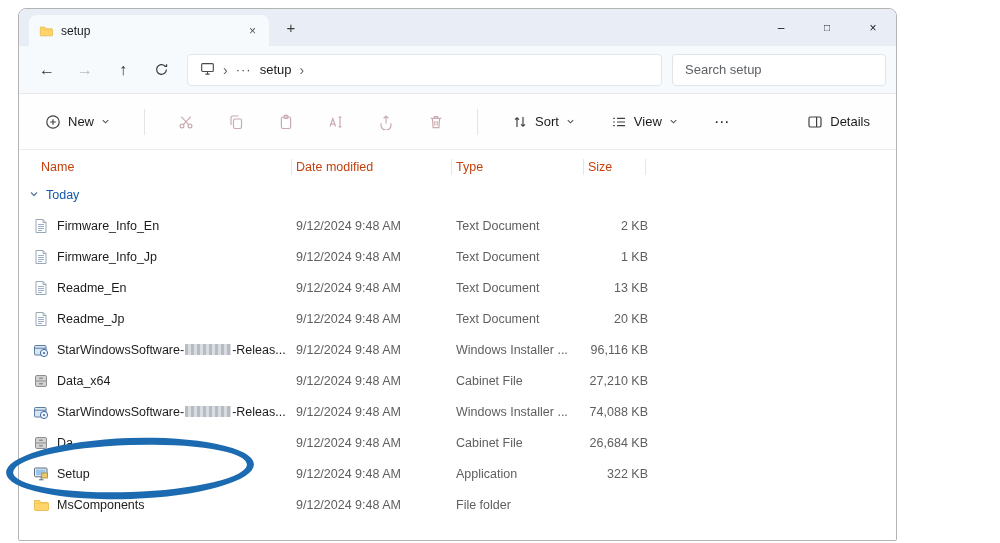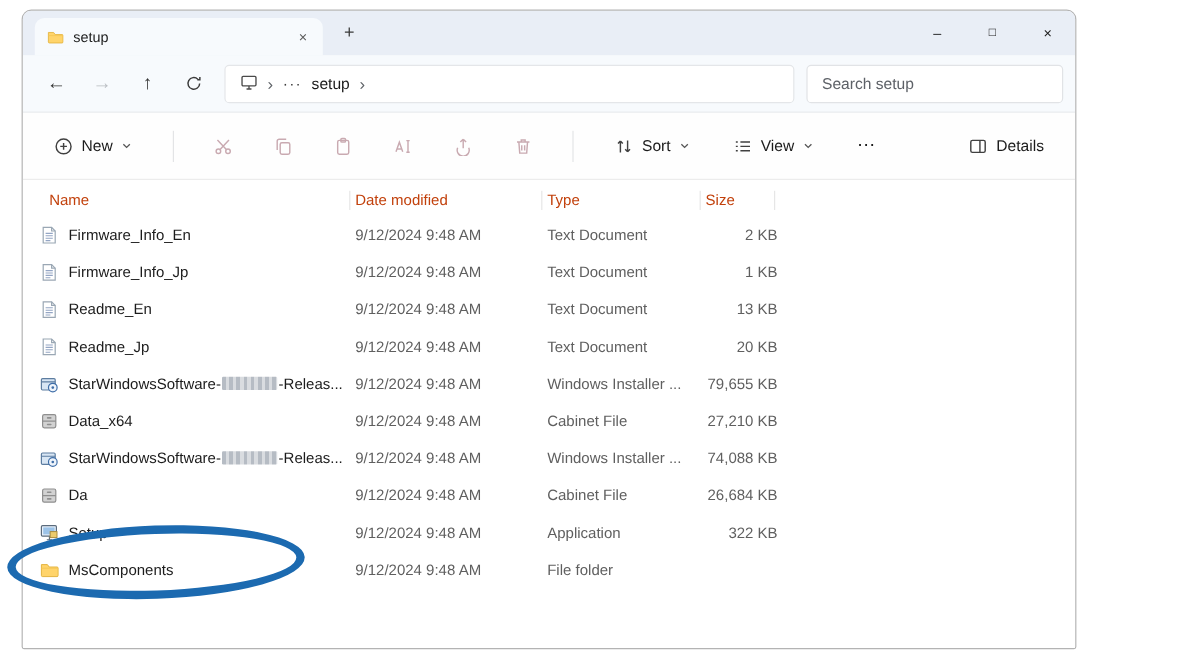--- a/index.html
+++ b/index.html
@@ -221,20 +221,28 @@
       </button>
     </div>
 
     <div class="listarea">
       <div class="hdr-row">
           <div class="hcell h0">Name</div>
           <div class="hcell h1">Date modified</div>
           <div class="hcell h2">Type</div>
           <div class="hcell h3">Size</div>
         </div>
+      <div class="group-row">
+        <span>
+          <svg width="10" height="10" viewBox="0 0 10 10" fill="none" stroke="#5b7da6" stroke-width="1.3">
+              <path d="M2 3.5l3 3 3-3"></path>
+            </svg>
+        </span>
+        <span>Today</span>
+      </div>
       <div class="rows">
           <div class="row">
             <div class="cell name">
               <span class="ficon">
                 <svg width="16" height="16" viewBox="0 0 16 16">
                   <path d="M3 1.5h7l3 3v10H3z" fill="#ffffff" stroke="#9aa7b4" stroke-width="1"></path>
                   <path d="M10 1.5v3h3" fill="none" stroke="#9aa7b4" stroke-width="1"></path>
                   <path d="M5 6.5h6M5 8.5h6M5 10.5h6M5 12.5h4" stroke="#93a5c4" stroke-width="0.9"></path>
                 </svg>
               </span>
@@ -296,21 +304,21 @@
                   <rect x="1.5" y="3.5" width="11.5" height="9.5" rx="1" fill="#d8e6f4" stroke="#5d7da0" stroke-width="1"></rect>
                   <path d="M1.5 6.2h11.5" stroke="#5d7da0" stroke-width="1"></path>
                   <circle cx="11" cy="11" r="3.6" fill="#eef4fb" stroke="#3f6ea8" stroke-width="1"></circle>
                   <circle cx="11" cy="11" r="1.1" fill="#3f6ea8"></circle>
                 </svg>
               </span>
               <span class="flabel">StarWindowsSoftware-<span class="redact"></span>-Releas...</span>
             </div>
             <div class="cell date">9/12/2024 9:48 AM</div>
             <div class="cell type">Windows Installer ...</div>
-            <div class="cell size">79,655 KB</div>
+            <div class="cell size">96,116 KB</div>
           </div>
           <div class="row">
             <div class="cell name">
               <span class="ficon">
                 <svg width="16" height="16" viewBox="0 0 16 16">
                   <rect x="2.5" y="2.5" width="11" height="11" rx="1.4" fill="#d2d2d2" stroke="#8f8f8f" stroke-width="1"></rect>
                   <path d="M2.5 8h11" stroke="#8f8f8f" stroke-width="1"></path>
                   <rect x="6" y="4.6" width="4" height="1.3" rx="0.65" fill="#8f8f8f"></rect>
                   <rect x="6" y="10.1" width="4" height="1.3" rx="0.65" fill="#8f8f8f"></rect>
                 </svg>

